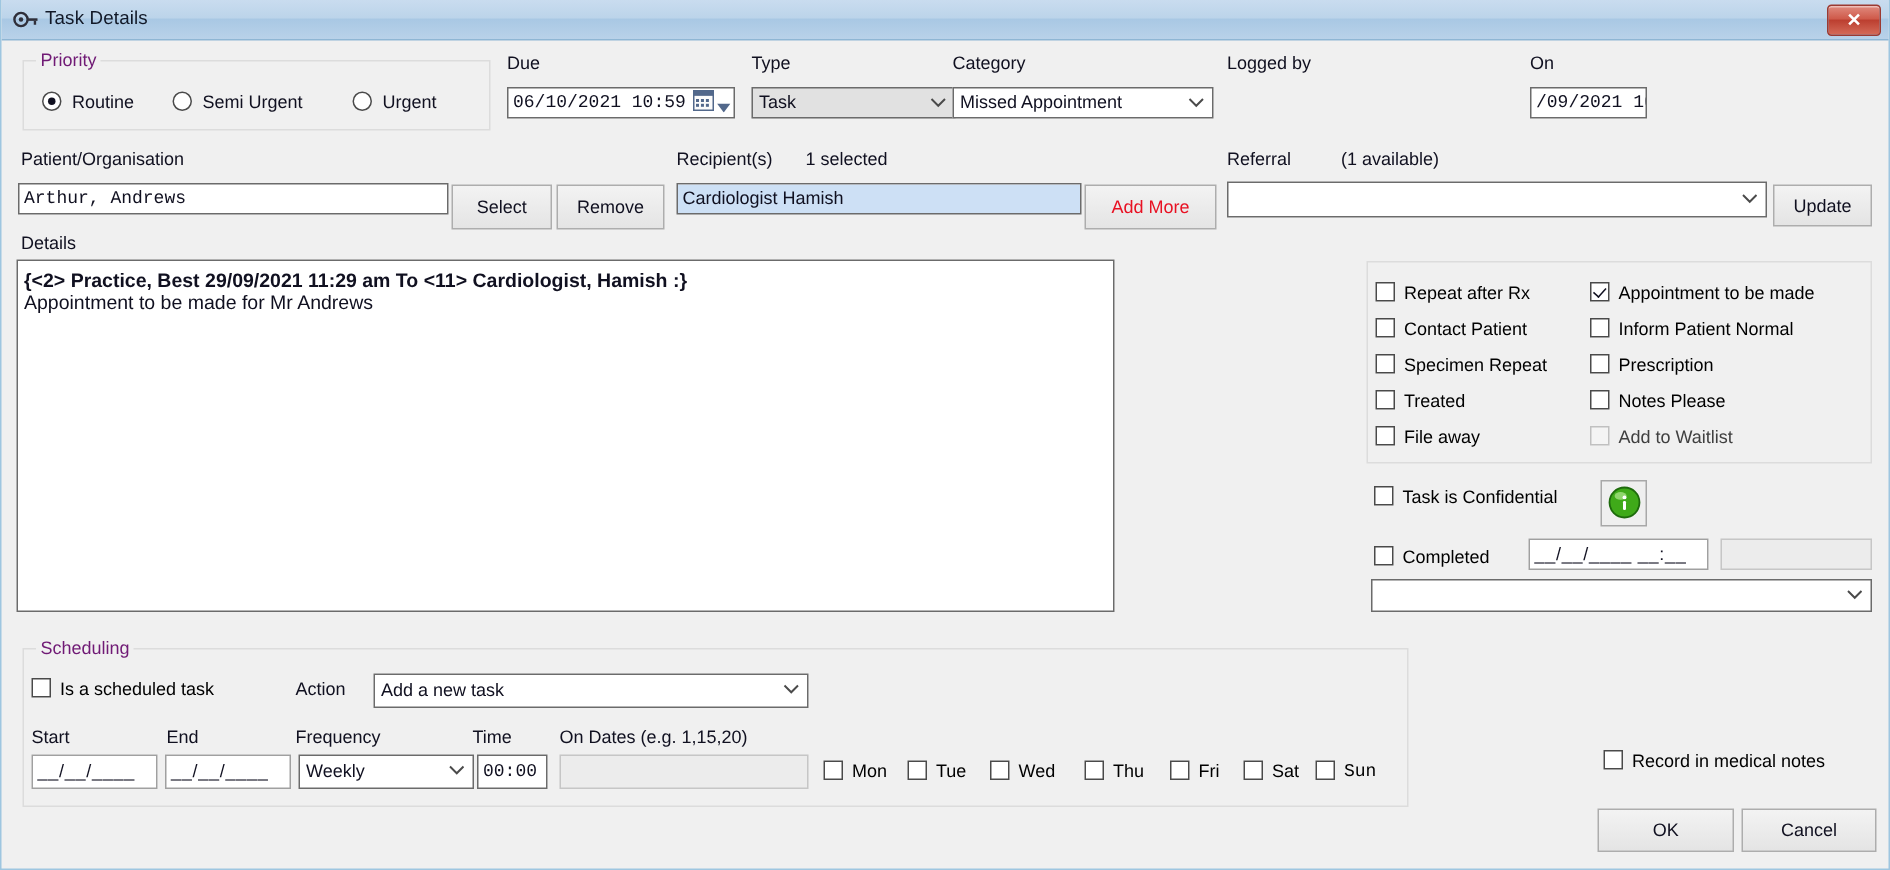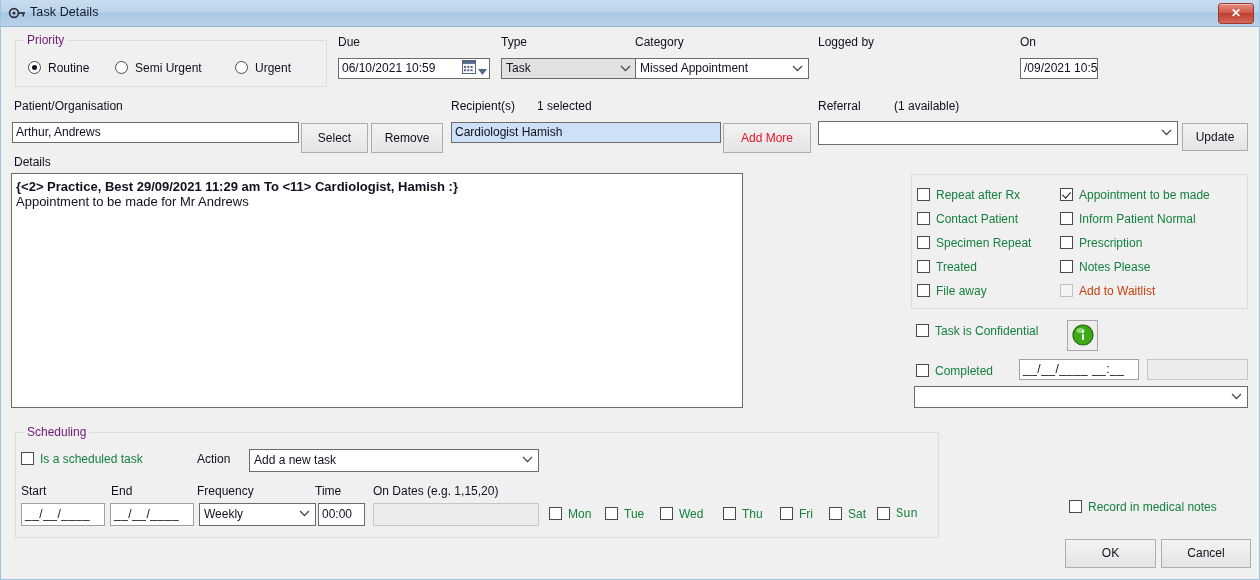--- a/index.html
+++ b/index.html
@@ -82,21 +82,21 @@
     padding: 0 3px;
     font-size: 12px;
     color: #701a75;
     white-space: nowrap;
   }
   .txt {
     position: absolute;
     box-sizing: border-box;
     border: 1px solid #6b6b6b;
     background: #ffffff;
-    font-family: Liberation Sans, sans-serif;
+    font-family: Liberation Mono, monospace;
     font-size: 12px;
     color: #101020;
     padding: 0 3px;
     line-height: 19px;
     height: 21px;
     white-space: nowrap;
     overflow: hidden;
   }
   .txt.disabled {
     background: #ececec;
@@ -137,21 +137,21 @@
     color: #101020;
     text-align: center;
     cursor: pointer;
     white-space: nowrap;
   }
   .btn.red { color: #e81123; }
 
   .cb {
     position: absolute;
     font-size: 12px;
-    color: #15803d;
+    color: #000000;
     white-space: nowrap;
     cursor: pointer;
     line-height: 14px;
     padding-left: 19px;
   }
   .cb .box {
     position: absolute;
     left: 0; top: 0;
     width: 13px; height: 13px;
     box-sizing: border-box;
@@ -160,21 +160,21 @@
   }
   .cb.checked .box::after {
     content: "";
     position: absolute;
     left: 3px; top: 1px;
     width: 4px; height: 7px;
     border: solid #101020;
     border-width: 0 1.6px 1.6px 0;
     transform: rotate(42deg);
   }
-  .cb.disabled { color: #c2410c; cursor: default; }
+  .cb.disabled { color: #404040; cursor: default; }
   .cb.disabled .box { border-color: #c0c0c0; background:#f4f4f4; }
 
   .rb {
     position: absolute;
     font-size: 12px;
     color: #101020;
     white-space: nowrap;
     cursor: pointer;
     line-height: 14px;
     padding-left: 20px;

